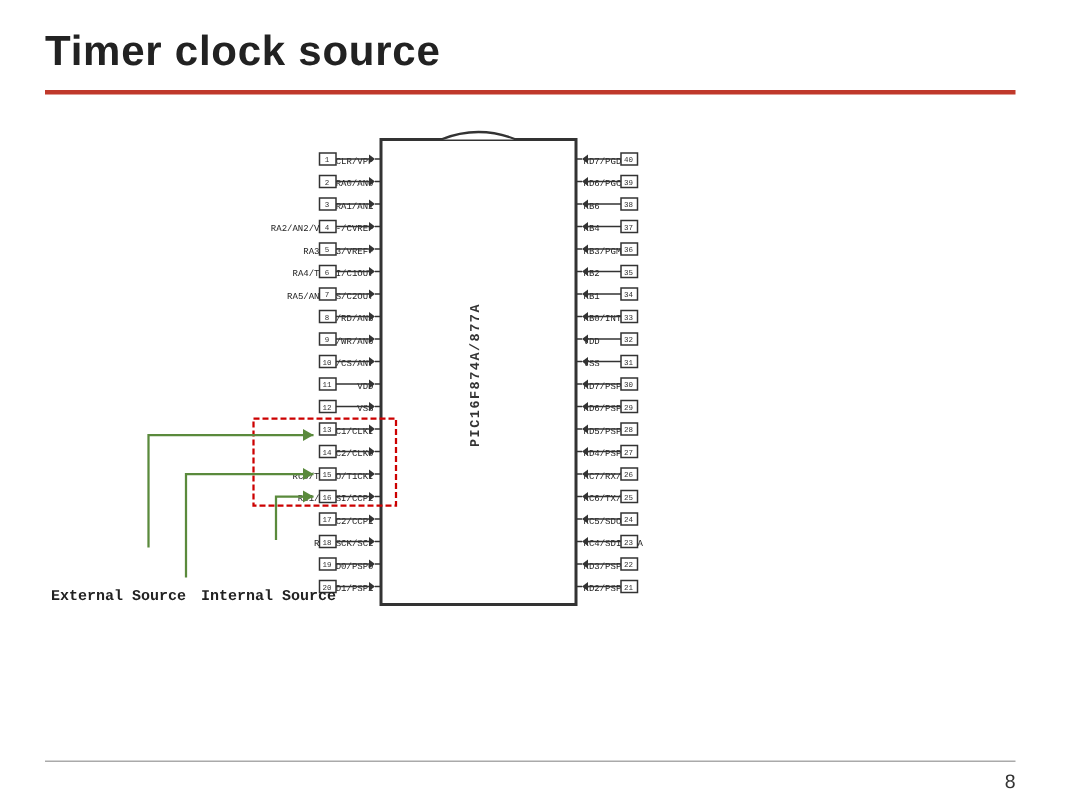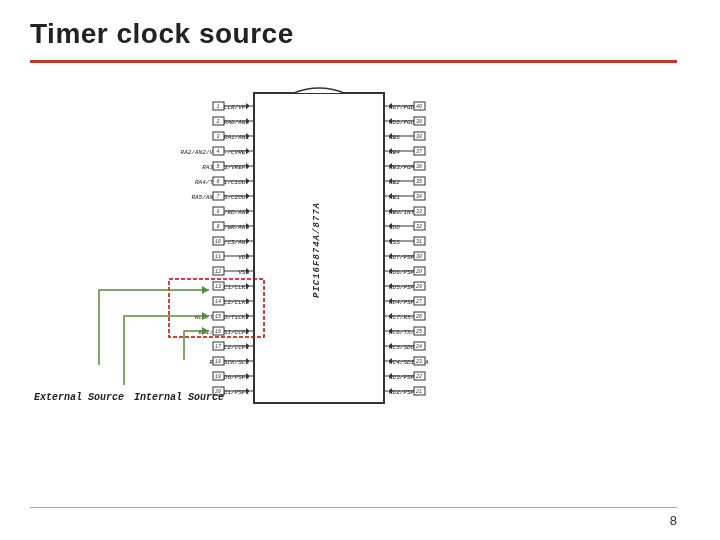--- a/index.html
+++ b/index.html
@@ -45,21 +45,20 @@
       position: relative;
     }
 
     .diagram-container {
       position: relative;
       width: 660px;
       height: 370px;
       display: flex;
       align-items: center;
       justify-content: center;
-      font-style: italic;
     }
 
     .bottom-divider {
       position: absolute;
       bottom: 32px;
       left: 30px;
       right: 30px;
       height: 1px;
       background: #aaa;
     }

